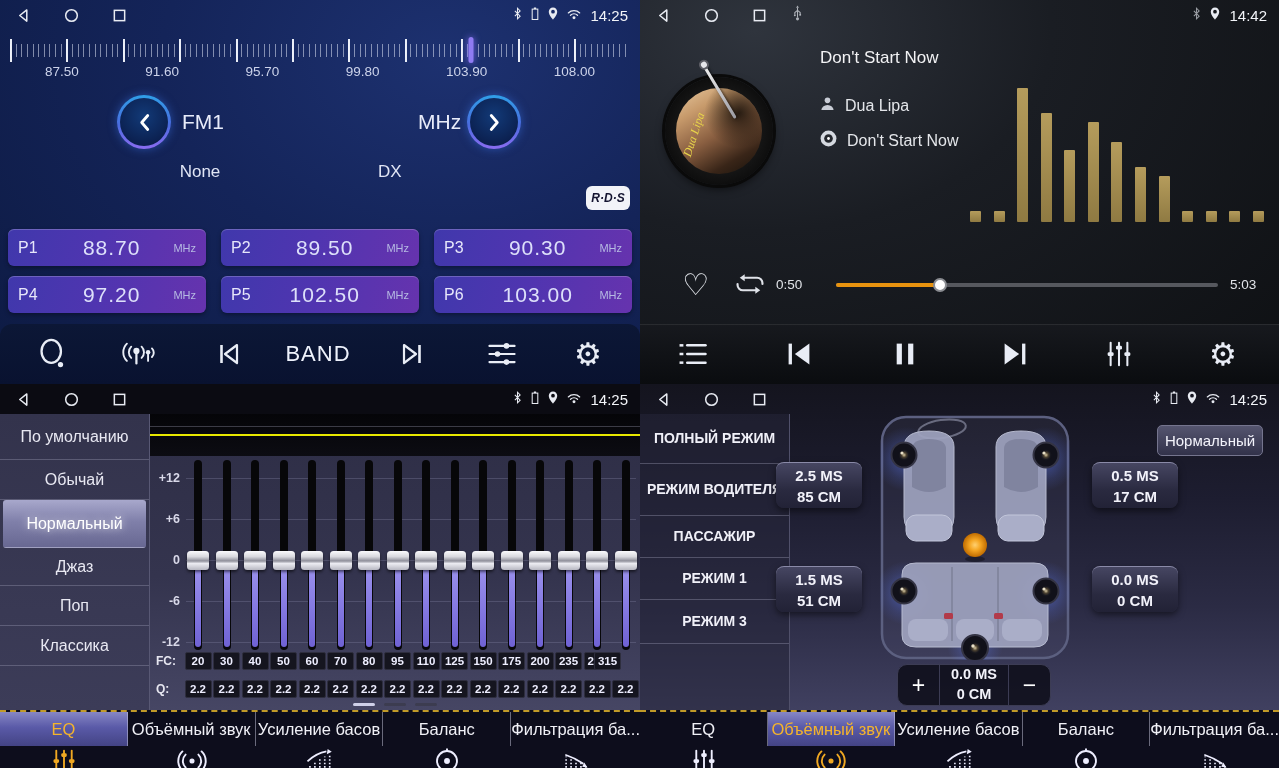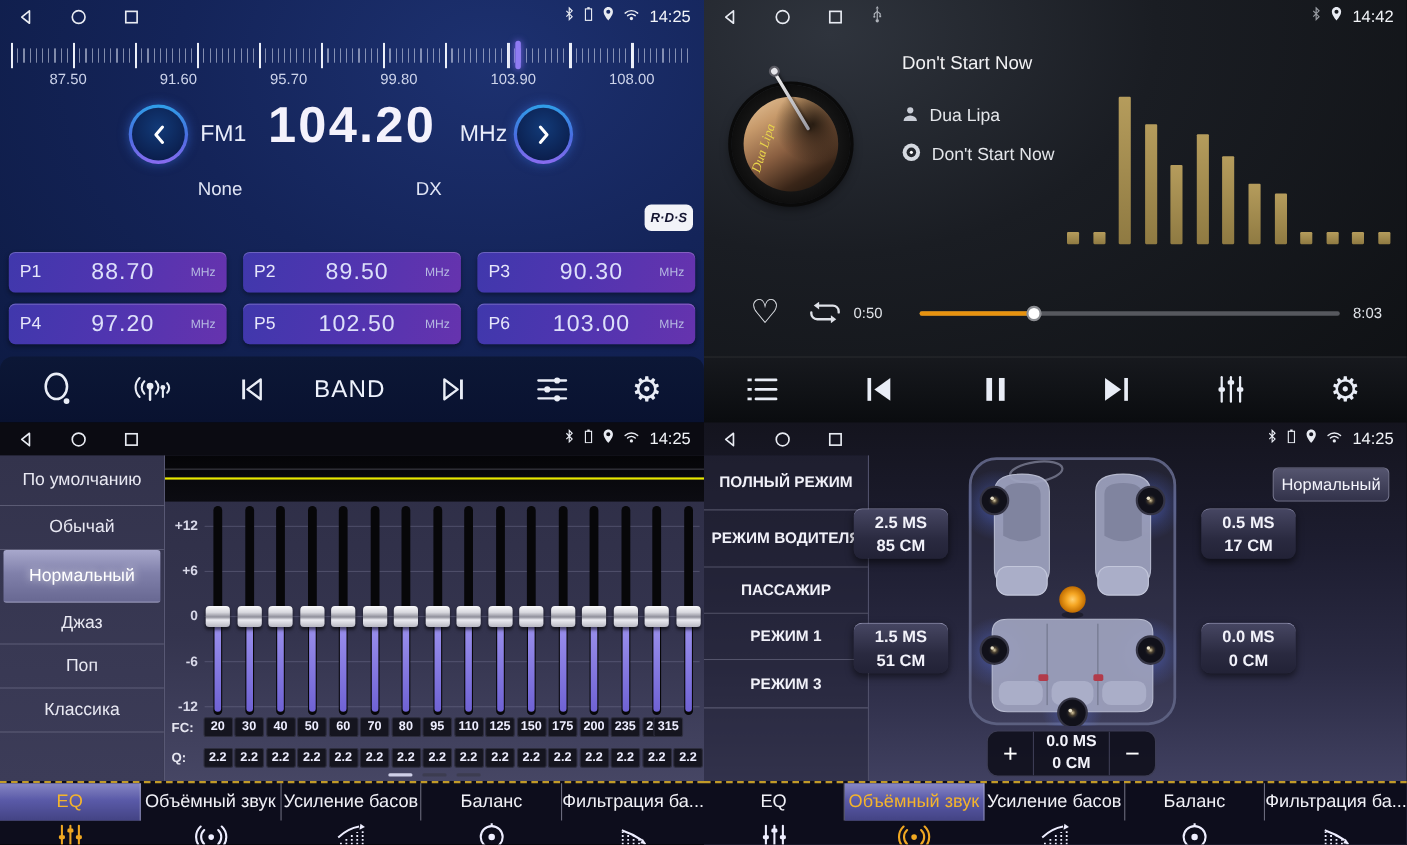--- a/index.html
+++ b/index.html
@@ -210,21 +210,20 @@
     </div>
 
     <button class="chev-btn" style="left:117px;">
       <span class="chev-in">
           <svg viewBox="0 0 14 20" width="13" height="19">
             <path d="M10.5 2.5 L4 10 L10.5 17.5" stroke="#fff" stroke-width="3" fill="none" stroke-linecap="round" stroke-linejoin="round"></path>
           </svg>
         </span>
     </button>
     <div class="band-label">FM1</div>
-    <div class="freq-big">104.20</div>
     <div class="unit-big">MHz</div>
     <button class="chev-btn" style="left:467px;">
       <span class="chev-in">
           <svg viewBox="0 0 14 20" width="13" height="19">
             <path d="M3.5 2.5 L10 10 L3.5 17.5" stroke="#fff" stroke-width="3" fill="none" stroke-linecap="round" stroke-linejoin="round"></path>
           </svg>
         </span>
     </button>
     <div class="station">None</div>
     <div class="dxmode">DX</div>
@@ -408,21 +407,21 @@
               <path d="M25 21 H10 a6 6 0 0 1 -6 -6 v-1"></path>
             </g>
             <path d="M12 3 L6.5 7 L12 11 Z" fill="currentColor"></path>
             <path d="M24 17 L29.5 21 L24 25 Z" fill="currentColor"></path>
           </svg></button>
       <span class="t-el">0:50</span>
       <div class="prog-track">
         <div class="prog-fill" style="width: 27.3%;"></div>
         <div class="prog-knob" style="left: calc(27.3% - 7px);"></div>
       </div>
-      <span class="t-du">8:03</span>
+      <span class="t-du">5:03</span>
     </div>
 
     <div class="ptoolbar">
       <button class="tool" style="left:53px;">
           <svg viewBox="0 0 30 26" width="29" height="25">
             <g stroke="currentColor" stroke-width="2.6" stroke-linecap="round">
               <line x1="9" y1="4" x2="28" y2="4"></line>
               <line x1="9" y1="13" x2="28" y2="13"></line>
               <line x1="9" y1="22" x2="28" y2="22"></line>
             </g>

